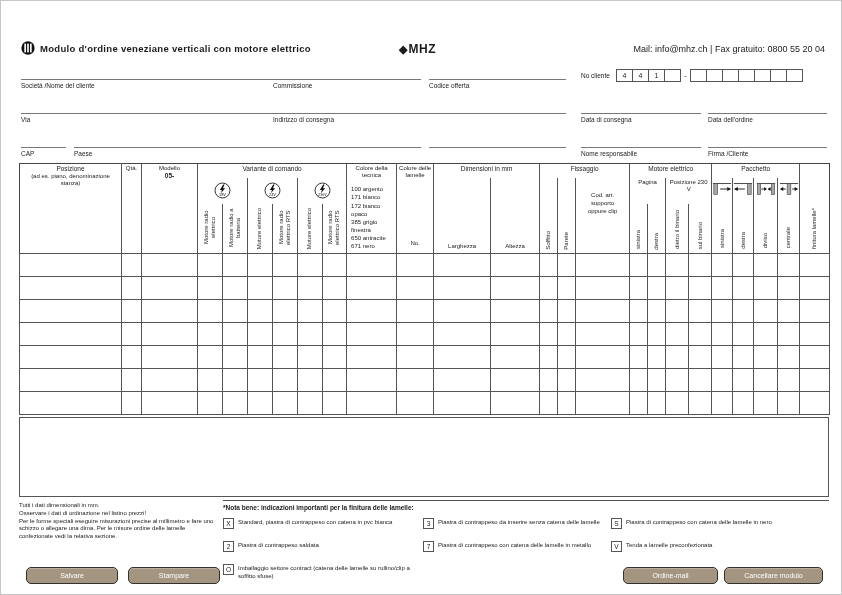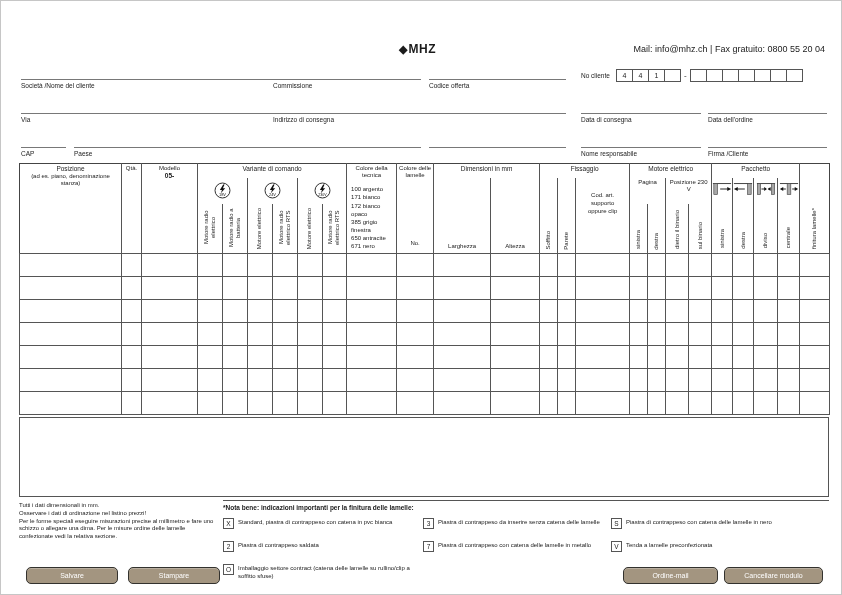--- a/index.html
+++ b/index.html
@@ -61,20 +61,29 @@
 .ltext { font-size:6px; line-height:1.25; padding-top:1px; }
 
 
 .btn { position:absolute; top:566px; height:17px; background:#a39580; border:1.5px solid #33322e; border-radius:5px; color:#fff; font-size:7px; font-family:inherit; display:flex; align-items:center; justify-content:center; cursor:pointer; box-shadow:inset 0 1px 0 rgba(255,255,255,.25); }
 </style>
 </head>
 <body>
 
 <div class="page">
 
+  <div class="hdr-title">
+    <svg width="14" height="14" viewBox="0 0 16 16">
+      <circle cx="8" cy="8" r="7.6" fill="#111"></circle>
+      <rect x="3.8" y="3" width="1.9" height="10" fill="#fff"></rect>
+      <rect x="7.05" y="3" width="1.9" height="10" fill="#fff"></rect>
+      <rect x="10.3" y="3" width="1.9" height="10" fill="#fff"></rect>
+    </svg>
+    <span>Modulo d'ordine veneziane verticali con motore elettrico</span>
+  </div>
   <div class="hdr-logo">
     <span class="diamond">◆</span>
     <span class="logotext">MHZ</span>
   </div>
   <div class="hdr-contact">Mail: info@mhz.ch | Fax gratuito: 0800 55 20 04</div>
 
   <div class="field" style="left:20px;top:78px;width:252px">
     <div class="fline"></div>
     <div class="flabel">Società /Nome del cliente</div>
   </div>

